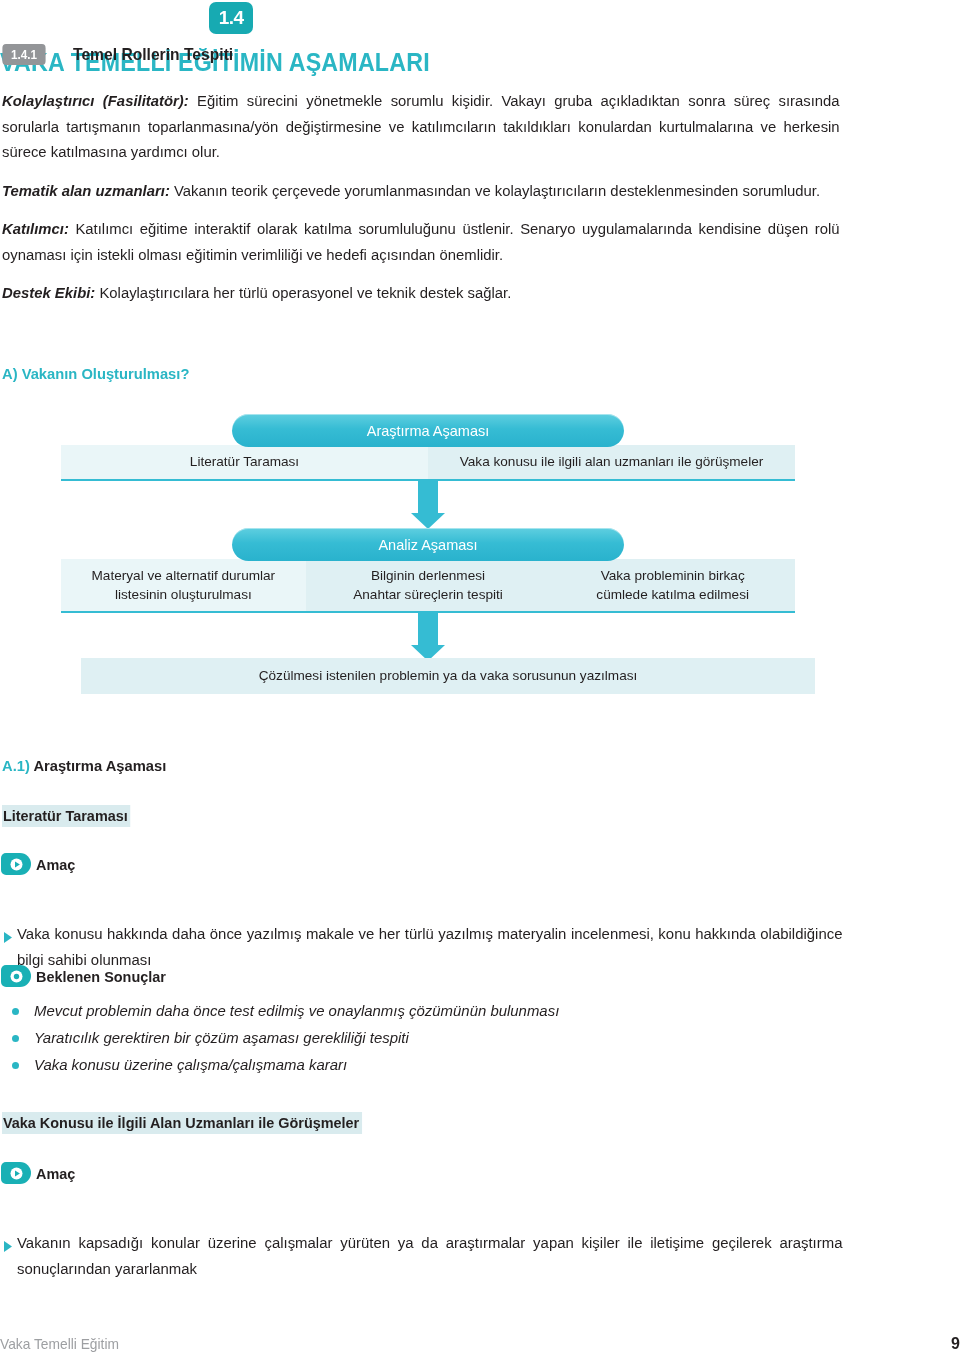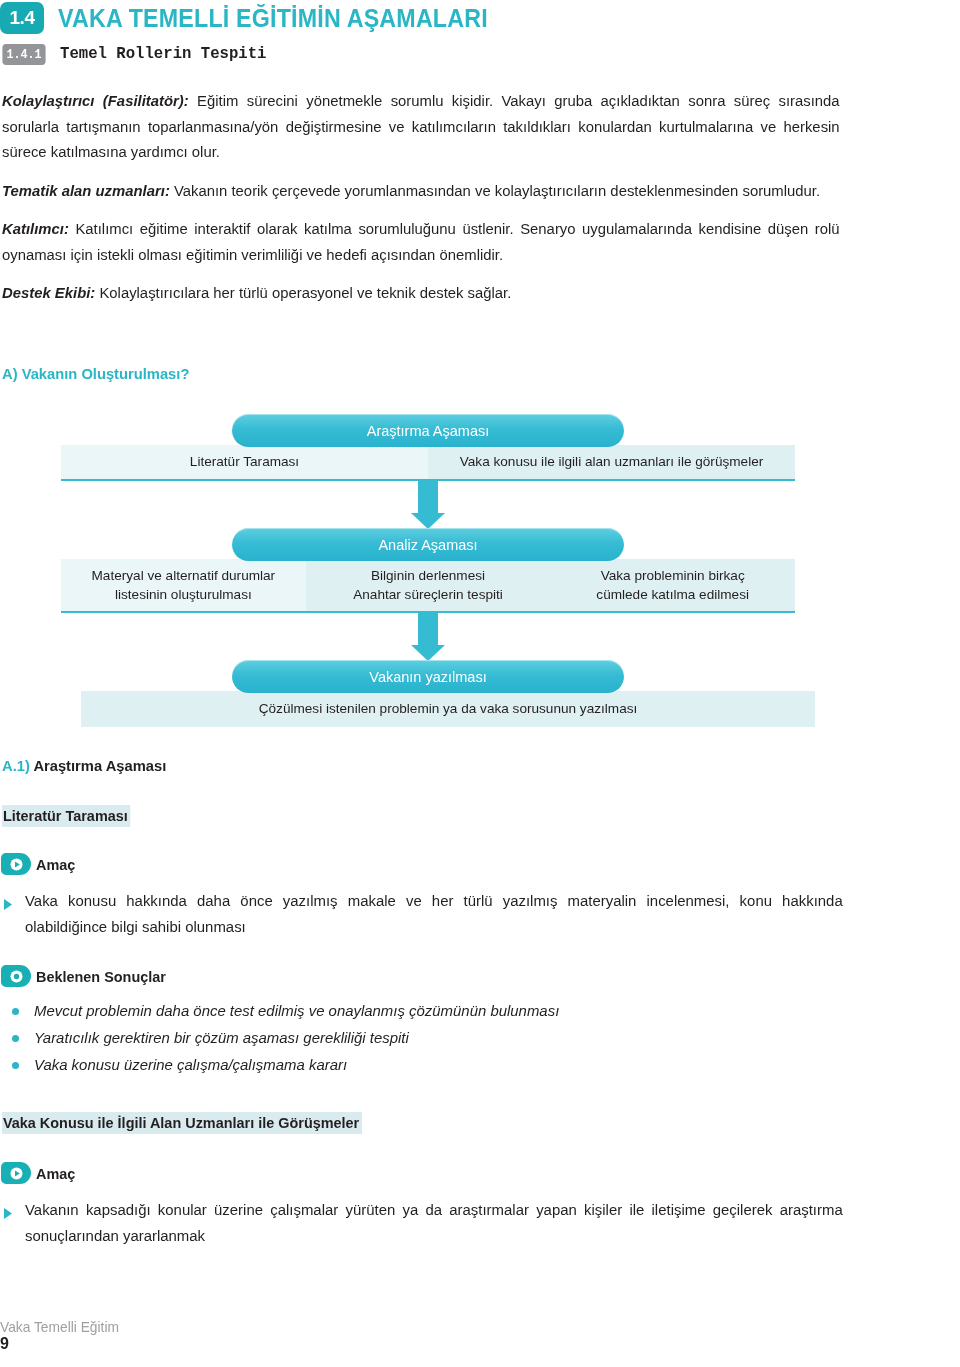--- a/index.html
+++ b/index.html
@@ -19,20 +19,21 @@
     overflow: hidden;
   }
 
   
   .sec-head {
     position: absolute;
     left: 0; top: 2px;
     display: flex;
     align-items: center;
     gap: 14px;
+    flex-direction: column;
   }
   .num-badge-lg {
     width: 44px; height: 32px;
     background: #17aab2;
     border-radius: 7px;
     color: #ffffff;
     font-size: 19px;
     font-weight: bold;
     letter-spacing: -0.5px;
     display: flex;
@@ -48,23 +49,22 @@
     transform: scaleX(0.93);
     transform-origin: left center;
     white-space: nowrap;
   }
 
   
   .sub-head {
     position: absolute;
     left: 0; top: 44px;
     display: flex;
-    align-items: flex-start;
-    gap: 12px;
-    font-family: Liberation Mono, monospace;
+    align-items: flex-end;
+    gap: 25px;
   }
   .num-badge-sm {
     width: 48px; height: 21px;
     background: #939598;
     border-radius: 4px;
     color: #ffffff;
     font-size: 13px;
     font-weight: bold;
     display: flex;
     align-items: center;
@@ -233,22 +233,23 @@
   }
 
   
   .arrow-list {
     position: absolute;
     left: 4px;
     width: 864px;
   }
   .arrow-item {
     display: flex;
-    gap: 13px;
+    gap: 5px;
     align-items: flex-start;
+    margin-top: 33px;
   }
   .arrow-mark {
     flex: 0 0 auto;
     margin-top: 8px;
   }
   .arrow-text {
     color: #231f20;
     font-size: 15.4px;
     line-height: 25.5px;
     text-align: justify;
@@ -285,21 +286,20 @@
   }
 
   
   .footer {
     position: absolute;
     left: 0; bottom: 14px;
     width: 960px;
     display: flex;
     align-items: baseline;
     justify-content: space-between;
-    flex-direction: column;
   }
   .footer-left {
     color: #9d9fa2;
     font-size: 14.5px;
     transform: scaleX(0.95);
     transform-origin: left center;
   }
   .footer-right {
     color: #231f20;
     font-size: 16px;
@@ -357,21 +357,20 @@
           <span style="white-space:pre-line">Vaka probleminin birkaç
 cümlede katılma edilmesi</span>
         </div>
     </div>
 
     <div class="flow-arrow">
       <div class="shaft"></div>
         <div class="head"></div>
     </div>
 
-    <div class="flow-pill">Vakanın yazılması</div>
     <div class="flow-band band-h1" style="border-bottom:none;margin-left:20px;">
       <div class="flow-cell">Çözülmesi istenilen problemin ya da vaka sorusunun yazılması</div>
     </div>
   </div>
 
   <div class="label-a1"><span class="teal">A.1)</span><span> Araştırma Aşaması</span></div>
 
   <div class="hl-head" style="top:805px;">Literatür Taraması</div>
 
   <div class="tag-row" style="top:853px;">

